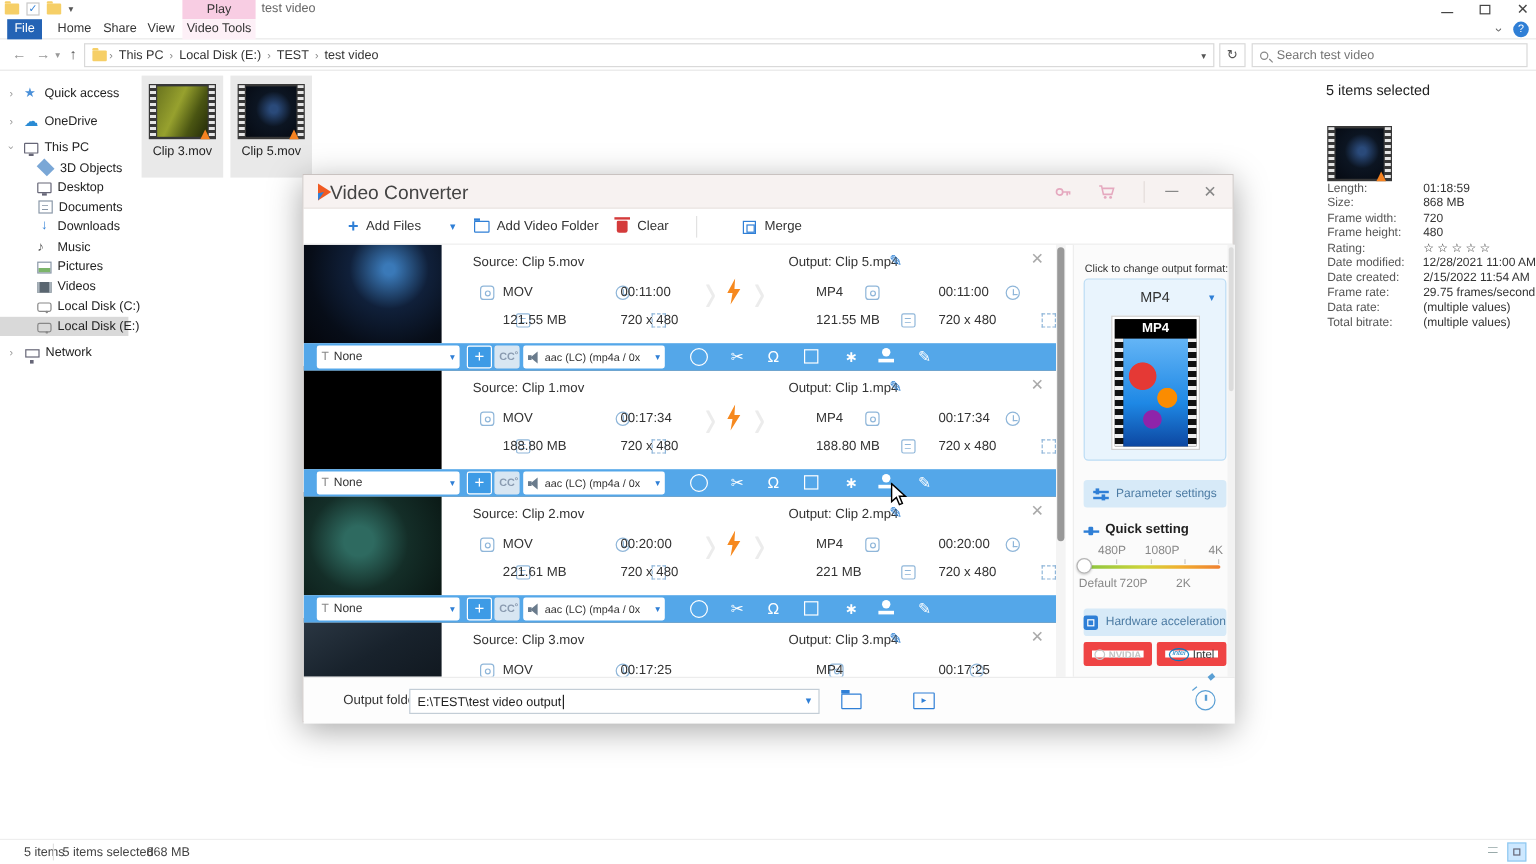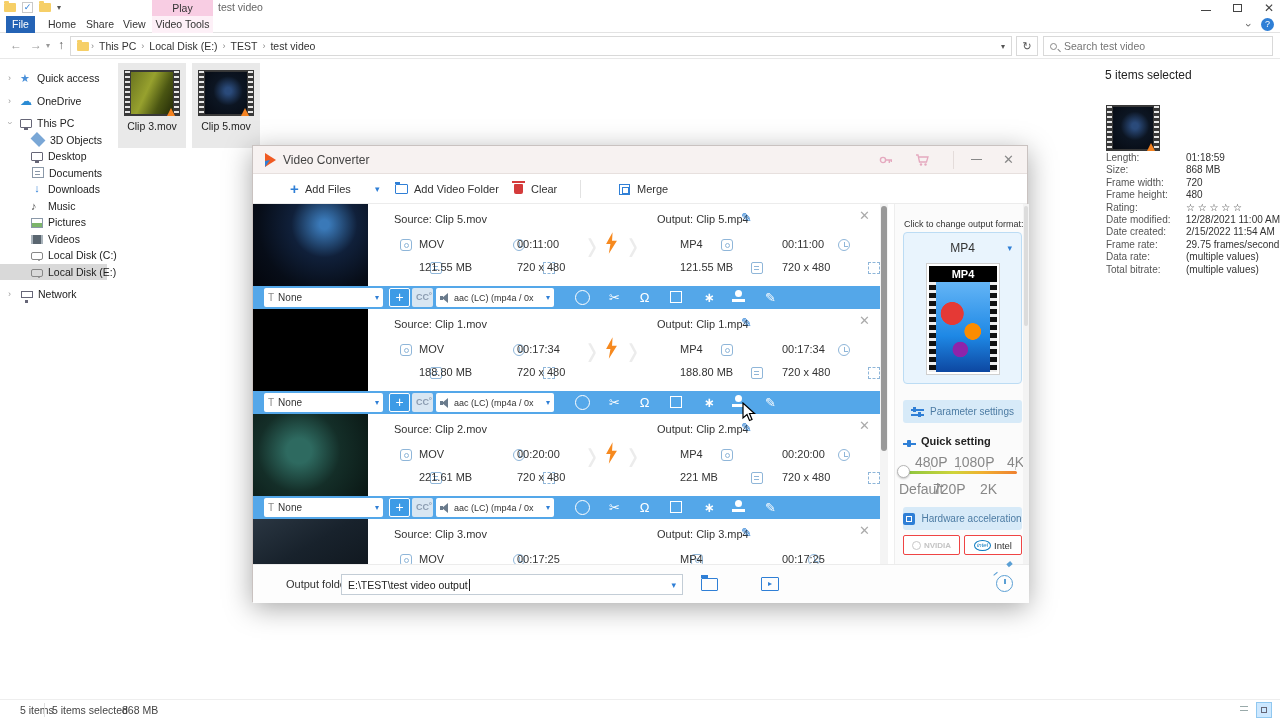--- a/index.html
+++ b/index.html
@@ -95,21 +95,21 @@
   .vdiv{position:absolute;left:44px;top:3px;height:14px;border-left:1px solid #e0e0e0;}
   .view-btns{position:absolute;right:8px;top:2px;display:flex;gap:4px;}
   .vb{width:16px;height:16px;border:1px solid transparent;position:relative;}
   .vb1::after{content:'';position:absolute;inset:3px;background:repeating-linear-gradient(#9aa 0 1px,transparent 1px 4px);}
   .vb2{border-color:#90c8f0;background:#cde8ff;}
   .vb2::after{content:'';position:absolute;inset:4px;border:1px solid #667;}
 
   
   .dialog{position:absolute;left:252px;top:145px;width:776px;height:457px;background:#fff;border:1px solid #c9c2c0;box-shadow:0 6px 26px rgba(0,0,0,.35);}
   .dlg-title{position:absolute;left:0;top:0;width:100%;height:28px;background:#f7f2f1;border-bottom:1px solid #e7e0de;}
-  .dlg-title .appname{position:absolute;left:30px;top:7px;font-size:12px;color:#444;}
+  .dlg-title .appname{position:absolute;left:22px;top:7px;font-size:16px;color:#444;}
   .dlg-ico{position:absolute;left:9px;top:6px;width:16px;height:16px;}
   .pinkico{position:absolute;top:7px;}
   .dlg-sep{position:absolute;left:700px;top:5px;height:18px;border-left:1px solid #e4dcda;}
   .dlg-min{position:absolute;left:718px;top:13px;width:11px;border-top:1.4px solid #888;}
   .dlg-close{position:absolute;left:750px;top:6px;font-size:13px;color:#888;}
   .dlg-toolbar{position:absolute;left:0;top:28px;width:100%;height:30px;background:#fff;border-bottom:1px solid #ececec;}
   .tb-item{position:absolute;top:0;height:30px;line-height:30px;font-size:11px;color:#333;}
   .tb-plus{color:#2f7fd6;font-weight:bold;font-size:15px;}
   .tb-caret{color:#2f7fd6;font-size:9px;}
   .fold{display:inline-block;width:13px;height:10px;border:1.4px solid #2f7fd6;border-radius:1px;position:relative;top:1px;}
@@ -172,27 +172,27 @@
   .fmt-band{position:absolute;left:0;top:0;width:100%;height:16px;background:#000;color:#fff;font-weight:bold;font-size:11px;text-align:center;line-height:16px;z-index:3;}
   .fmt-body{position:absolute;left:7px;right:7px;top:16px;bottom:0;background:radial-gradient(circle at 30% 35%,#e53935 0 16%,transparent 17%),radial-gradient(circle at 68% 55%,#fb8c00 0 13%,transparent 14%),radial-gradient(circle at 45% 75%,#8e24aa 0 10%,transparent 11%),linear-gradient(#64b5f6,#1e88e5 60%,#0d47a1);}
   .blue-btn{position:absolute;left:8px;width:119px;height:23px;background:#d7eaf8;border-radius:3px;display:flex;align-items:center;justify-content:center;gap:6px;font-size:10px;color:#4c7ba3;}
   .ic-sliders{display:inline-block;width:13px;height:10px;position:relative;}
   .ic-sliders::before{content:'';position:absolute;left:0;top:2px;width:13px;height:2px;background:#2f7fd6;box-shadow:0 5px 0 #2f7fd6;}
   .ic-sliders::after{content:'';position:absolute;left:2px;top:0;width:3px;height:5px;background:#2f7fd6;box-shadow:5px 5px 0 #2f7fd6;}
   .qs-ic{display:inline-block;width:13px;height:8px;position:relative;}
   .qs-ic::before{content:'';position:absolute;left:0;top:3px;width:13px;height:2px;background:#2f7fd6;}
   .qs-ic::after{content:'';position:absolute;left:4px;top:0;width:4px;height:7px;background:#2f7fd6;border-radius:1px;}
   .qs-label{position:absolute;left:26px;top:231px;font-size:11px;color:#222;font-weight:bold;}
-  .sl-lab{position:absolute;font-size:14px;color:#888;}
+  .sl-lab{position:absolute;font-size:10px;color:#888;}
   .track{position:absolute;left:7px;top:267px;width:115px;height:3px;border-radius:2px;background:linear-gradient(90deg,#86c440,#cfd43a 45%,#f0b030 70%,#ef8030);}
   .tick{position:absolute;top:262px;width:1px;height:4px;background:#c8c8c8;}
   .sl-thumb{position:absolute;left:2px;top:261px;width:13px;height:13px;border-radius:50%;background:#fff;border:1px solid #b5b5b5;box-shadow:0 1px 2px rgba(0,0,0,.2);}
   .hw-ic{display:inline-block;width:12px;height:12px;background:#2f7fd6;border-radius:2px;position:relative;}
   .hw-ic::after{content:'';position:absolute;inset:3px;border:1.4px solid #fff;}
-  .chip{position:absolute;top:331px;height:20px;border:1px solid #ef4444;border-radius:2px;background:#fff;display:flex;align-items:center;justify-content:center;gap:3px;}
+  .chip{position:absolute;top:331px;height:20px;border:7px solid #ef4444;border-radius:2px;background:#fff;display:flex;align-items:center;justify-content:center;gap:3px;}
   .nv-ic{width:9px;height:9px;border-radius:50%;border:1.4px solid #c8c8c8;}
   .nv-tx{font-size:8px;color:#c4c4c4;font-weight:bold;}
   .intel-oval{width:17px;height:11px;border:1.2px solid #0a7ac0;border-radius:50%;font-size:6px;color:#0a7ac0;text-align:center;line-height:9px;font-style:italic;}
   .intel-tx{font-size:9.5px;color:#333;}
   .rp-scroll{position:absolute;left:128px;top:0;width:6px;height:360px;background:#f3f3f3;}
   .rp-thumb{position:absolute;left:1px;top:2px;width:4px;height:120px;background:#dcdcdc;border-radius:2px;}
 
   
   .dlg-bottom{position:absolute;left:0;top:418px;width:776px;height:39px;background:#fdfdfd;border-top:1px solid #ececec;}
   .ob-label{position:absolute;left:33px;top:13px;font-size:11px;color:#333;}

